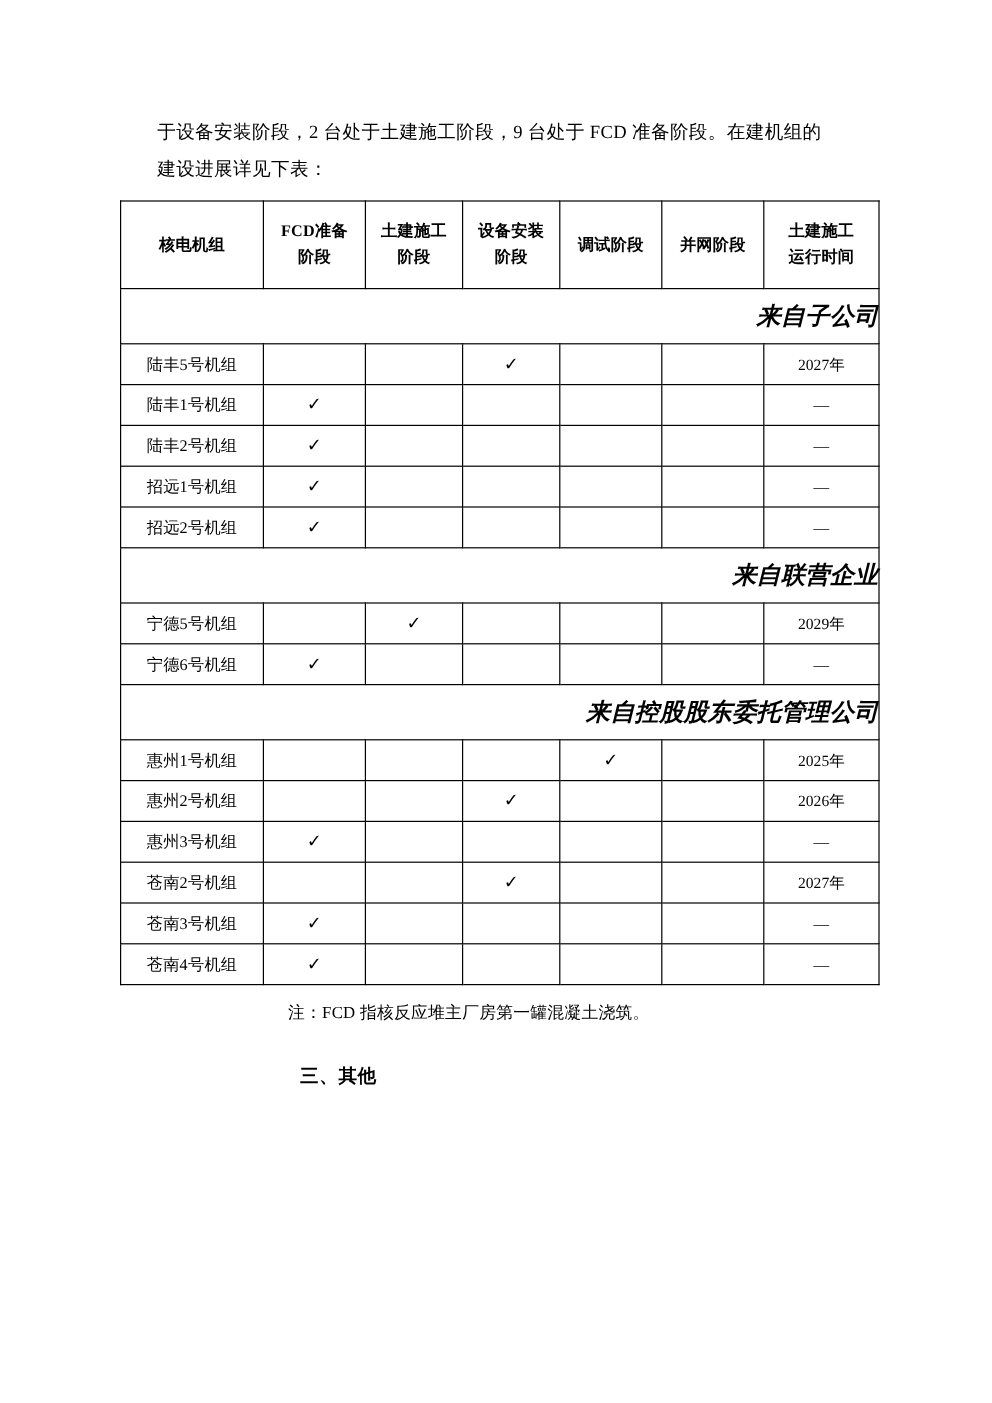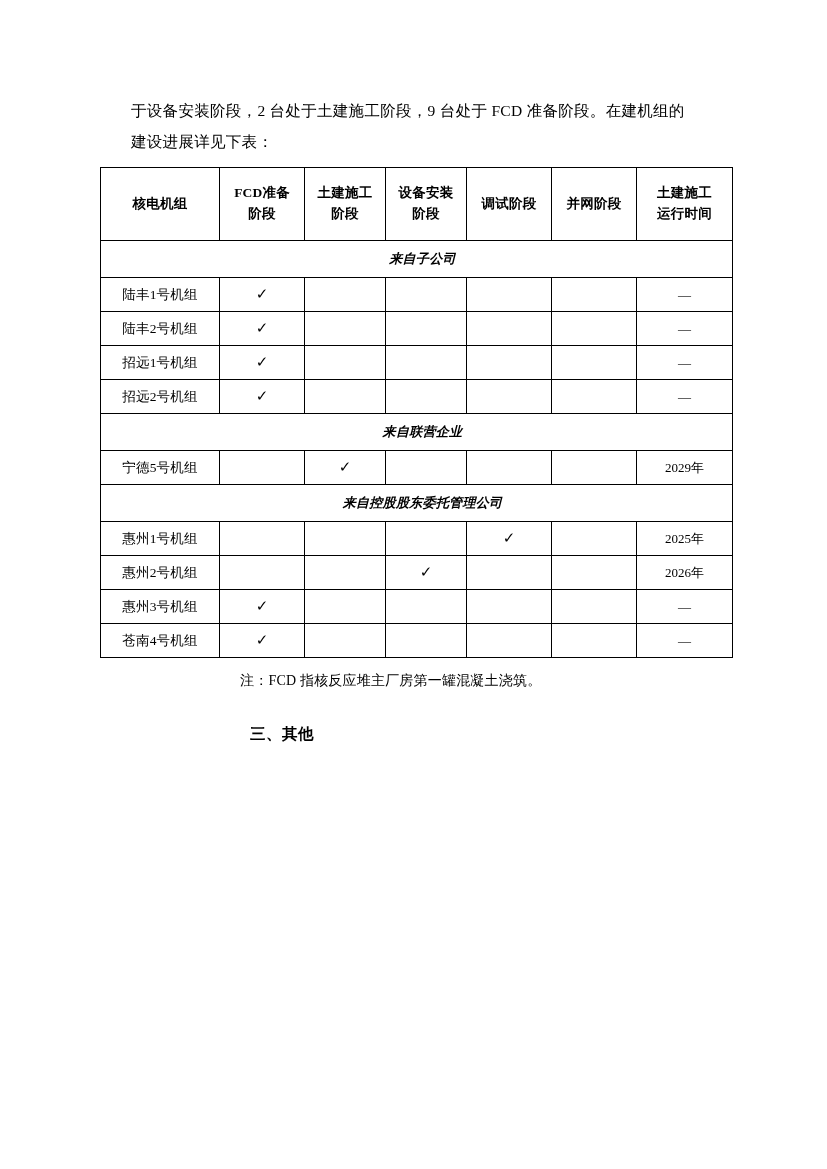--- a/index.html
+++ b/index.html
@@ -62,25 +62,25 @@
   }
   .col-name { width: 118px; }
   .col-fcd { width: 84px; }
   .col-civil { width: 80px; }
   .col-equip { width: 80px; }
   .col-commission { width: 84px; }
   .col-grid { width: 84px; }
   .col-date { width: 95px; }
 
   tr.group td {
-    text-align: center;
+    text-align: right;
     font-weight: bold;
     font-style: italic;
     padding: 9px 0 9px 12px;
-    font-size: 13px;
+    font-size: 20px;
     letter-spacing: 0.3px;
   }
   tr.unit td {
     height: 33px;
   }
   tr.unit td.name {
     font-size: 13.5px;
     letter-spacing: 0.2px;
   }
   tr.unit td.date {
@@ -147,20 +147,29 @@
             <div>土建施工</div>
             <div>运行时间</div>
           </th>
         </tr>
       </thead>
       <tbody id="table-body">
           <tr class="group">
             <td colspan="7">来自子公司</td>
           </tr>
           <tr class="unit">
+            <td class="name">陆丰5号机组</td>
+            <td class="mark"></td>
+            <td class="mark"></td>
+            <td class="mark"><span class="check">✓</span></td>
+            <td class="mark"></td>
+            <td class="mark"></td>
+            <td class="date"><span class="">2027年</span></td>
+          </tr>
+          <tr class="unit">
             <td class="name">陆丰1号机组</td>
             <td class="mark"><span class="check">✓</span></td>
             <td class="mark"></td>
             <td class="mark"></td>
             <td class="mark"></td>
             <td class="mark"></td>
             <td class="date"><span class="dash">—</span></td>
           </tr>
           <tr class="unit">
             <td class="name">陆丰2号机组</td>
@@ -194,20 +203,29 @@
           </tr>
           <tr class="unit">
             <td class="name">宁德5号机组</td>
             <td class="mark"></td>
             <td class="mark"><span class="check">✓</span></td>
             <td class="mark"></td>
             <td class="mark"></td>
             <td class="mark"></td>
             <td class="date"><span class="">2029年</span></td>
           </tr>
+          <tr class="unit">
+            <td class="name">宁德6号机组</td>
+            <td class="mark"><span class="check">✓</span></td>
+            <td class="mark"></td>
+            <td class="mark"></td>
+            <td class="mark"></td>
+            <td class="mark"></td>
+            <td class="date"><span class="dash">—</span></td>
+          </tr>
           <tr class="group">
             <td colspan="7">来自控股股东委托管理公司</td>
           </tr>
           <tr class="unit">
             <td class="name">惠州1号机组</td>
             <td class="mark"></td>
             <td class="mark"></td>
             <td class="mark"></td>
             <td class="mark"><span class="check">✓</span></td>
             <td class="mark"></td>
@@ -217,20 +235,38 @@
             <td class="name">惠州2号机组</td>
             <td class="mark"></td>
             <td class="mark"></td>
             <td class="mark"><span class="check">✓</span></td>
             <td class="mark"></td>
             <td class="mark"></td>
             <td class="date"><span class="">2026年</span></td>
           </tr>
           <tr class="unit">
             <td class="name">惠州3号机组</td>
+            <td class="mark"><span class="check">✓</span></td>
+            <td class="mark"></td>
+            <td class="mark"></td>
+            <td class="mark"></td>
+            <td class="mark"></td>
+            <td class="date"><span class="dash">—</span></td>
+          </tr>
+          <tr class="unit">
+            <td class="name">苍南2号机组</td>
+            <td class="mark"></td>
+            <td class="mark"></td>
+            <td class="mark"><span class="check">✓</span></td>
+            <td class="mark"></td>
+            <td class="mark"></td>
+            <td class="date"><span class="">2027年</span></td>
+          </tr>
+          <tr class="unit">
+            <td class="name">苍南3号机组</td>
             <td class="mark"><span class="check">✓</span></td>
             <td class="mark"></td>
             <td class="mark"></td>
             <td class="mark"></td>
             <td class="mark"></td>
             <td class="date"><span class="dash">—</span></td>
           </tr>
           <tr class="unit">
             <td class="name">苍南4号机组</td>
             <td class="mark"><span class="check">✓</span></td>

